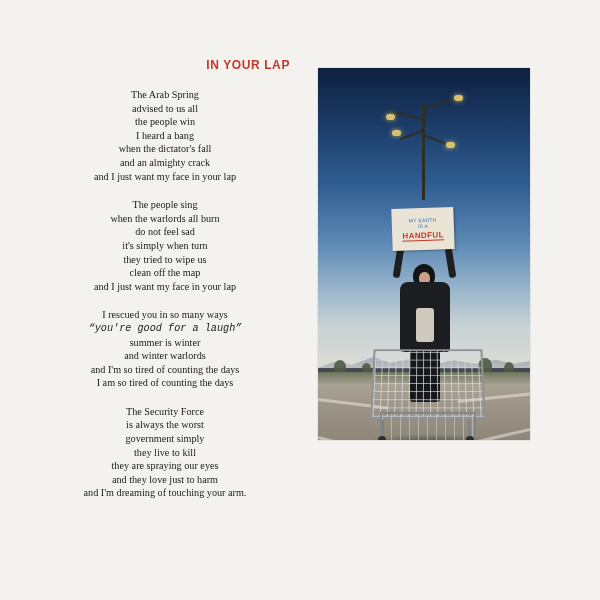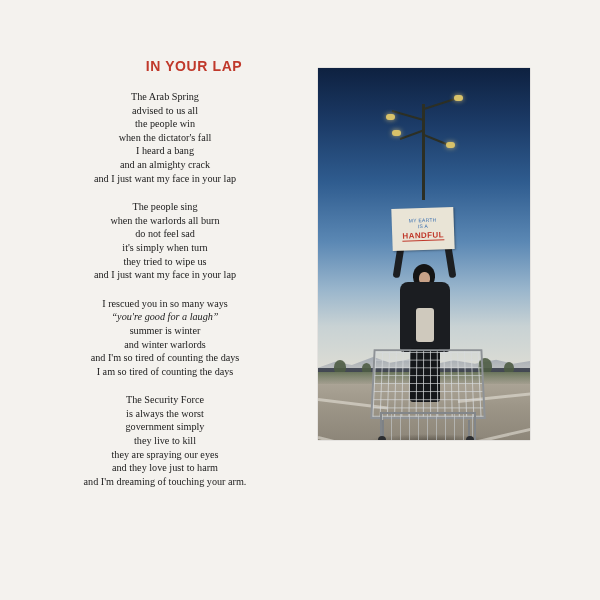--- a/index.html
+++ b/index.html
@@ -25,37 +25,38 @@
     position: absolute;
     left: 40px;
     top: 58px;
     width: 250px;
     text-align: center;
   }
   .song-title {
     color: #c0392b;
     font-family: "Liberation Sans", sans-serif;
     font-weight: bold;
-    font-size: 14px;
+    font-size: 12px;
     letter-spacing: 0.6px;
-    text-align: center;
+    text-align: right;
     padding-left: 58px;
     margin-bottom: 16px;
   }
   .stanza {
     margin-bottom: 15px;
     font-size: 10.2px;
     line-height: 13.6px;
     color: #1a1a1a;
   }
   .stanza div {
     white-space: nowrap;
   }
   .stanza .ital {
     font-style: italic;
+    font-family: Liberation Mono, monospace;
   }
 
   
   .photo-frame {
     position: absolute;
     left: 318px;
     top: 68px;
     width: 212px;
     height: 372px;
     background: #20242c;
@@ -309,32 +310,33 @@
 
 <div class="page">
 
   <div class="lyrics">
     <div class="song-title">IN YOUR LAP</div>
 
     <div class="stanza">
       <div>The Arab Spring</div>
       <div>advised to us all</div>
       <div>the people win</div>
+      <div>I heard a bang</div>
       <div>when the dictator's fall</div>
-      <div>I heard a bang</div>
       <div>and an almighty crack</div>
       <div>and I just want my face in your lap</div>
     </div>
 
     <div class="stanza">
       <div>The people sing</div>
       <div>when the warlords all burn</div>
       <div>do not feel sad</div>
       <div>it's simply when turn</div>
       <div>they tried to wipe us</div>
+      <div>clean off the map</div>
       <div>and I just want my face in your lap</div>
     </div>
 
     <div class="stanza">
       <div>I rescued you in so many ways</div>
       <div class="ital">“you're good for a laugh”</div>
       <div>summer is winter</div>
       <div>and winter warlords</div>
       <div>and I'm so tired of counting the days</div>
       <div>I am so tired of counting the days</div>

